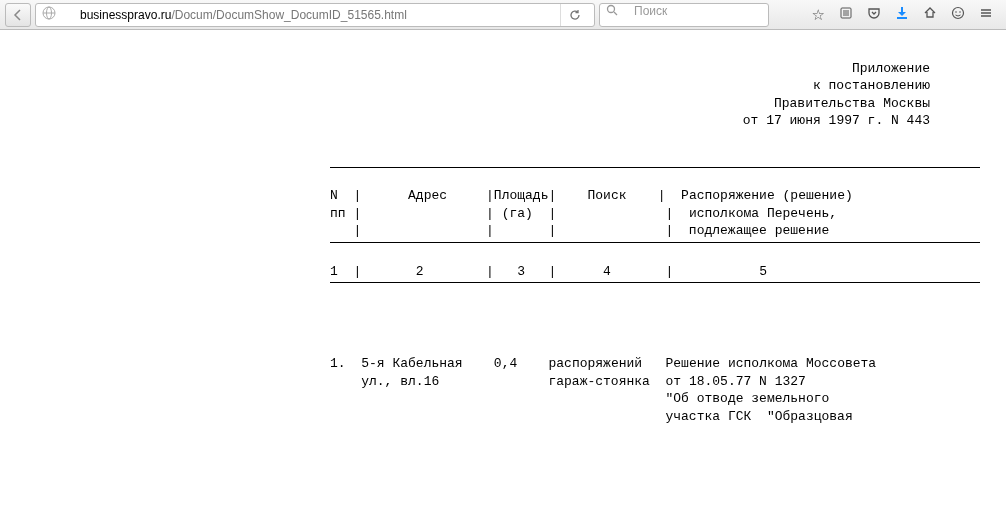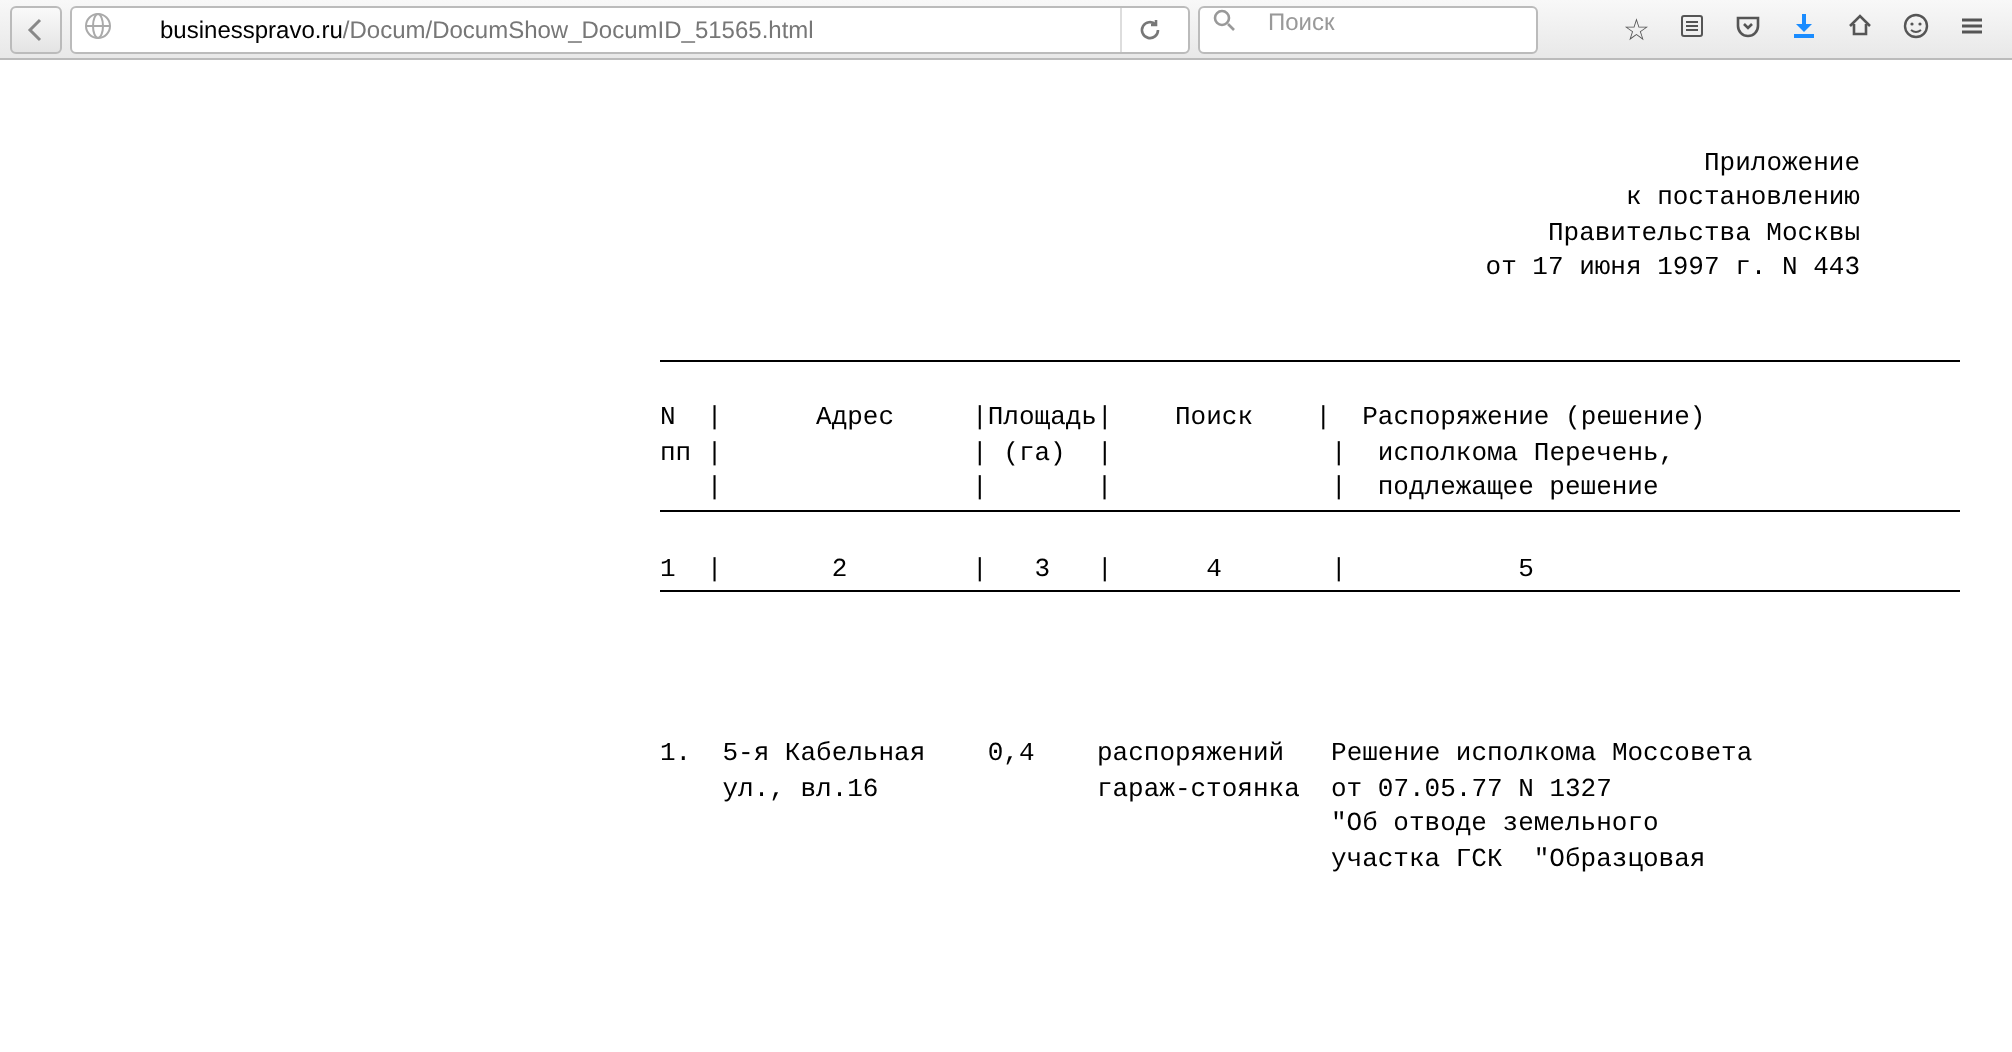--- a/index.html
+++ b/index.html
@@ -49,21 +49,21 @@
   .tool-icons { display:flex; align-items:center; gap:14px; padding:0 8px; margin-left:auto;}
   .tool-icons span { color:#555; font-size:15px; }
   .dl { color:#1a8cff !important; }
   
   
   .page {
     width: 1006px;
     height: 496px;
     overflow:auto;
     background:#fff;
-    padding-top: 25px;
+    padding-top: 12px;
   }
   .doc {
     width: 650px;
     margin-left: 330px;
     font-family: "Courier New", monospace;
     font-size: 13px;
     line-height: 1.35;
     color:#000;
     white-space: pre;
   }
@@ -163,21 +163,21 @@
 <span class="tblheader"><span>N</span>  |      <span>Адрес</span>     |<span>Площадь</span>|    <span>Поиск</span>    |  <span>Распоряжение (решение)</span>
 <span>пп</span> |                | <span>(га)</span>  |              |  <span>исполкома Перечень,</span>
    |                |       |              |  <span>подлежащее решение</span></span>
 <hr class="thin">
 <span><span>1</span>  |       <span>2</span>        |   <span>3</span>   |      <span>4</span>       |           <span>5</span></span>
 <hr class="thin">
 
 
 
 <span><span>1.</span>  <span>5-я Кабельная</span>    <span>0,4</span>    <span>распоряжений</span>   <span>Решение исполкома Моссовета</span>
-    <span>ул., вл.16</span>              <span>гараж-стоянка</span>  <span>от 07.05.77 N 1327</span>
+    <span>ул., вл.16</span>              <span>гараж-стоянка</span>  <span>от 18.05.77 N 1327</span>
                                            <span>"Об отводе земельного</span>
                                            <span>участка ГСК  "Образцовая</span>
                                            
                                            
                                            
                                            
                                            
                                            </span>
 
 

